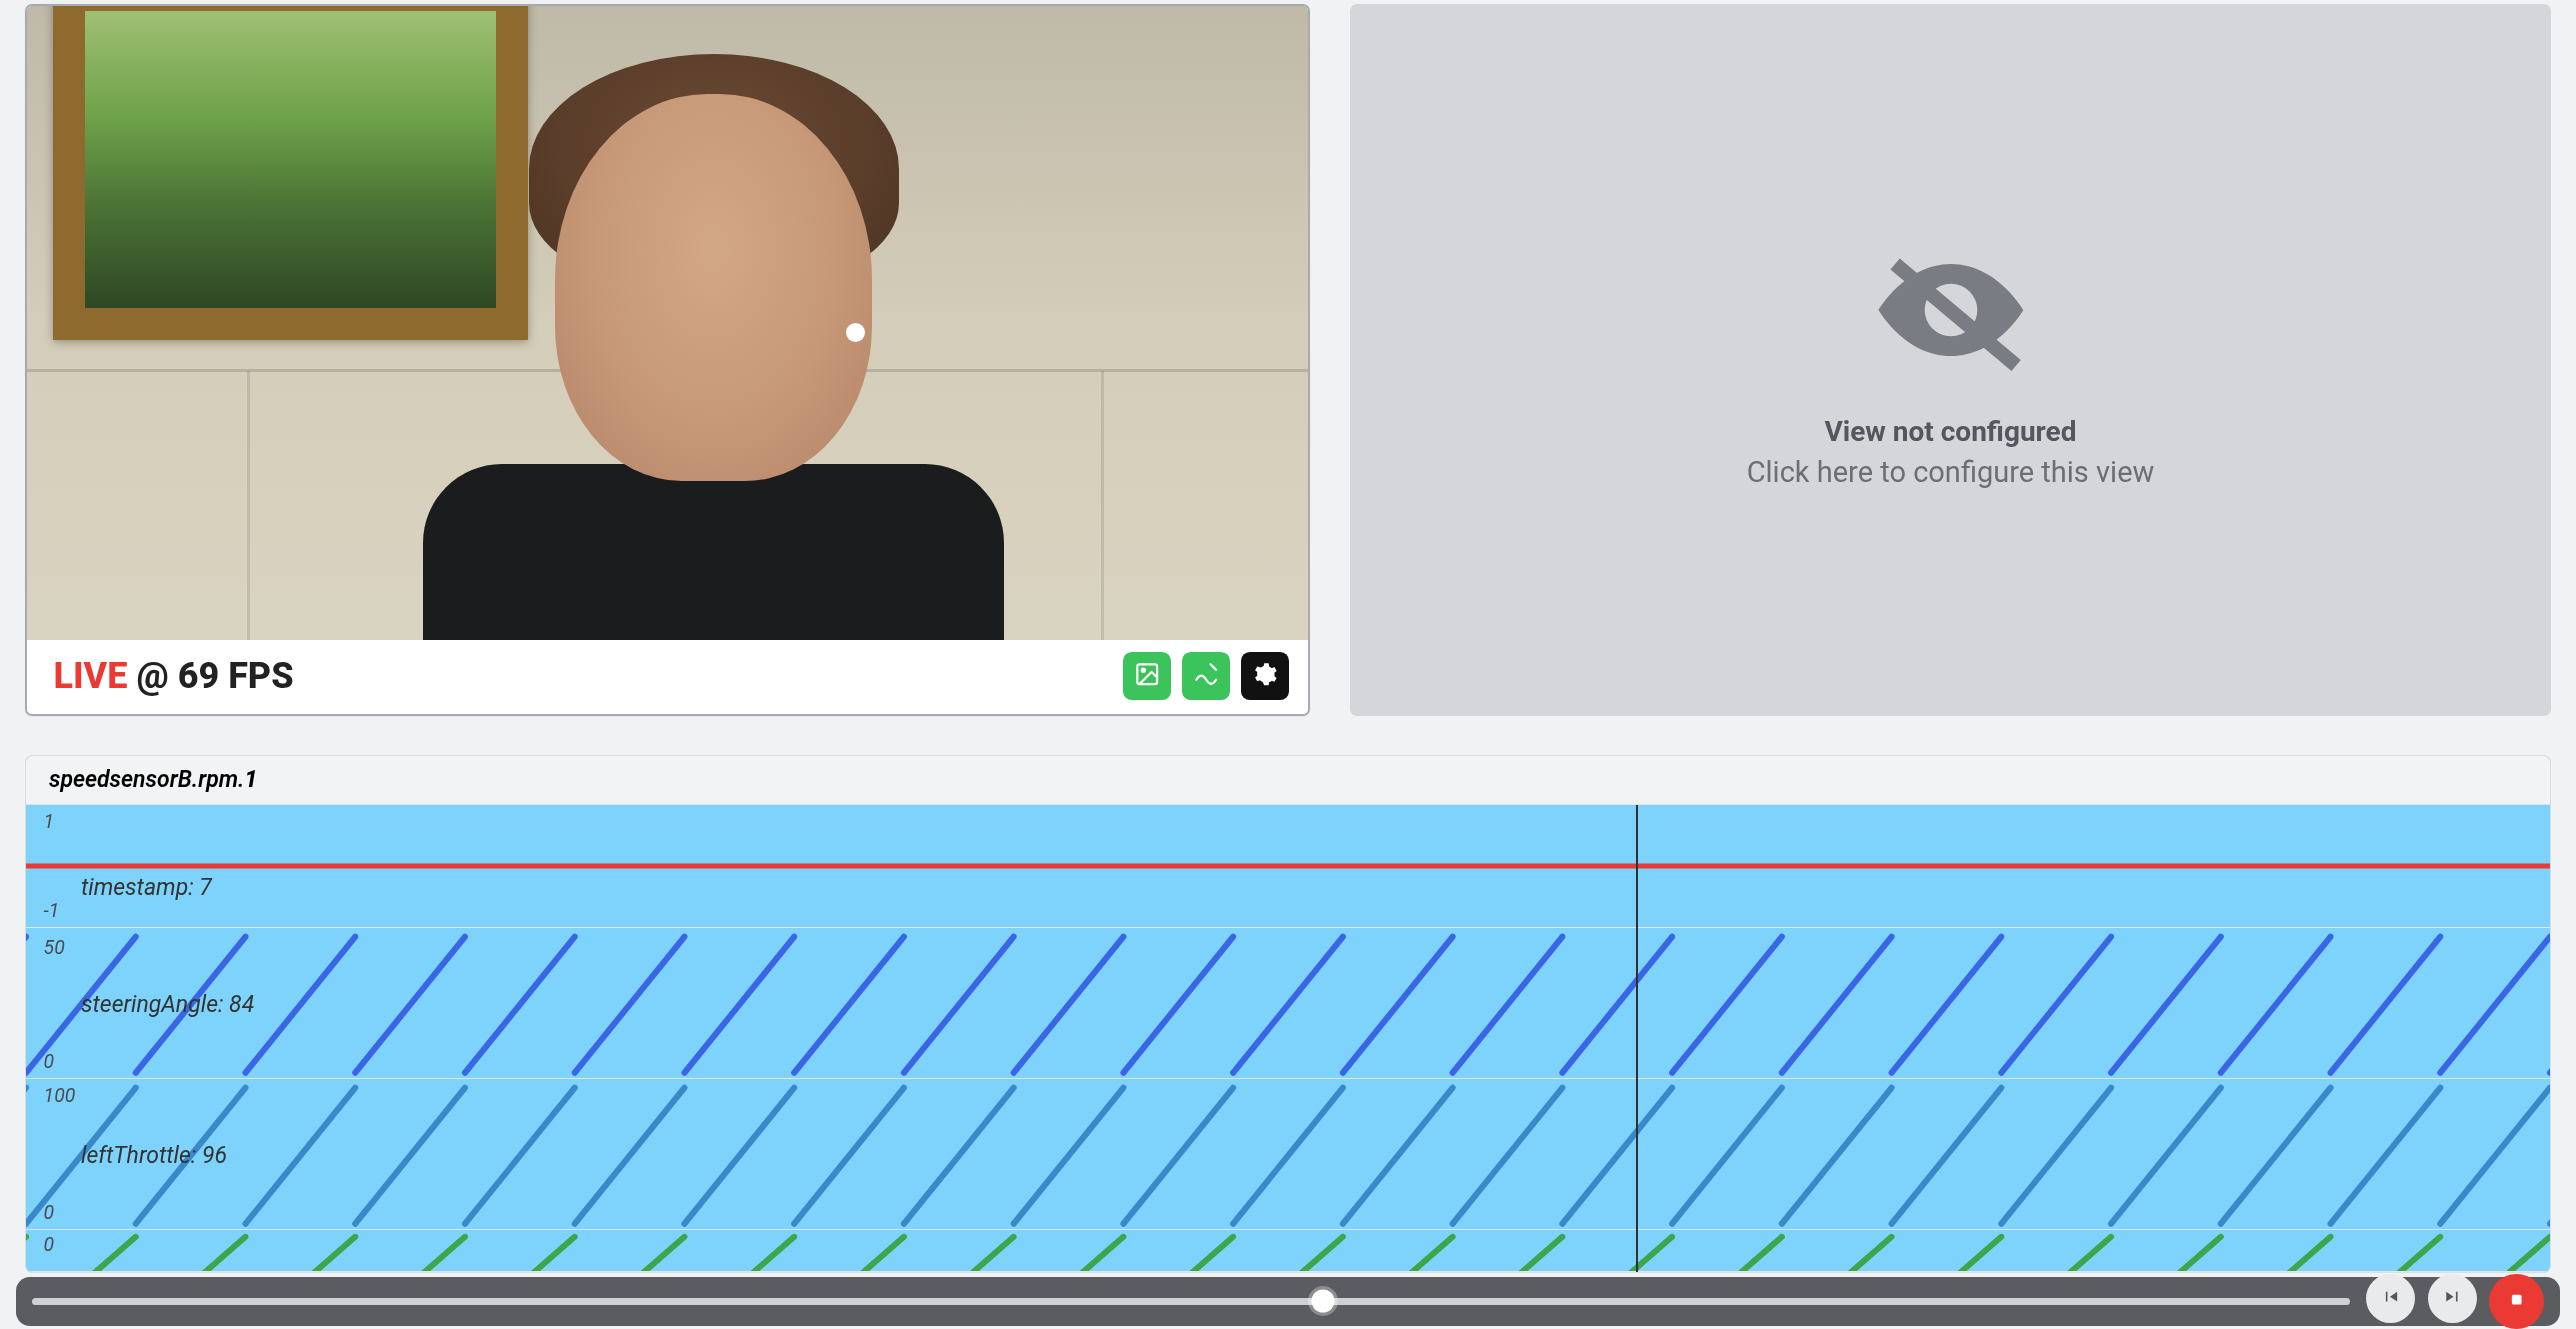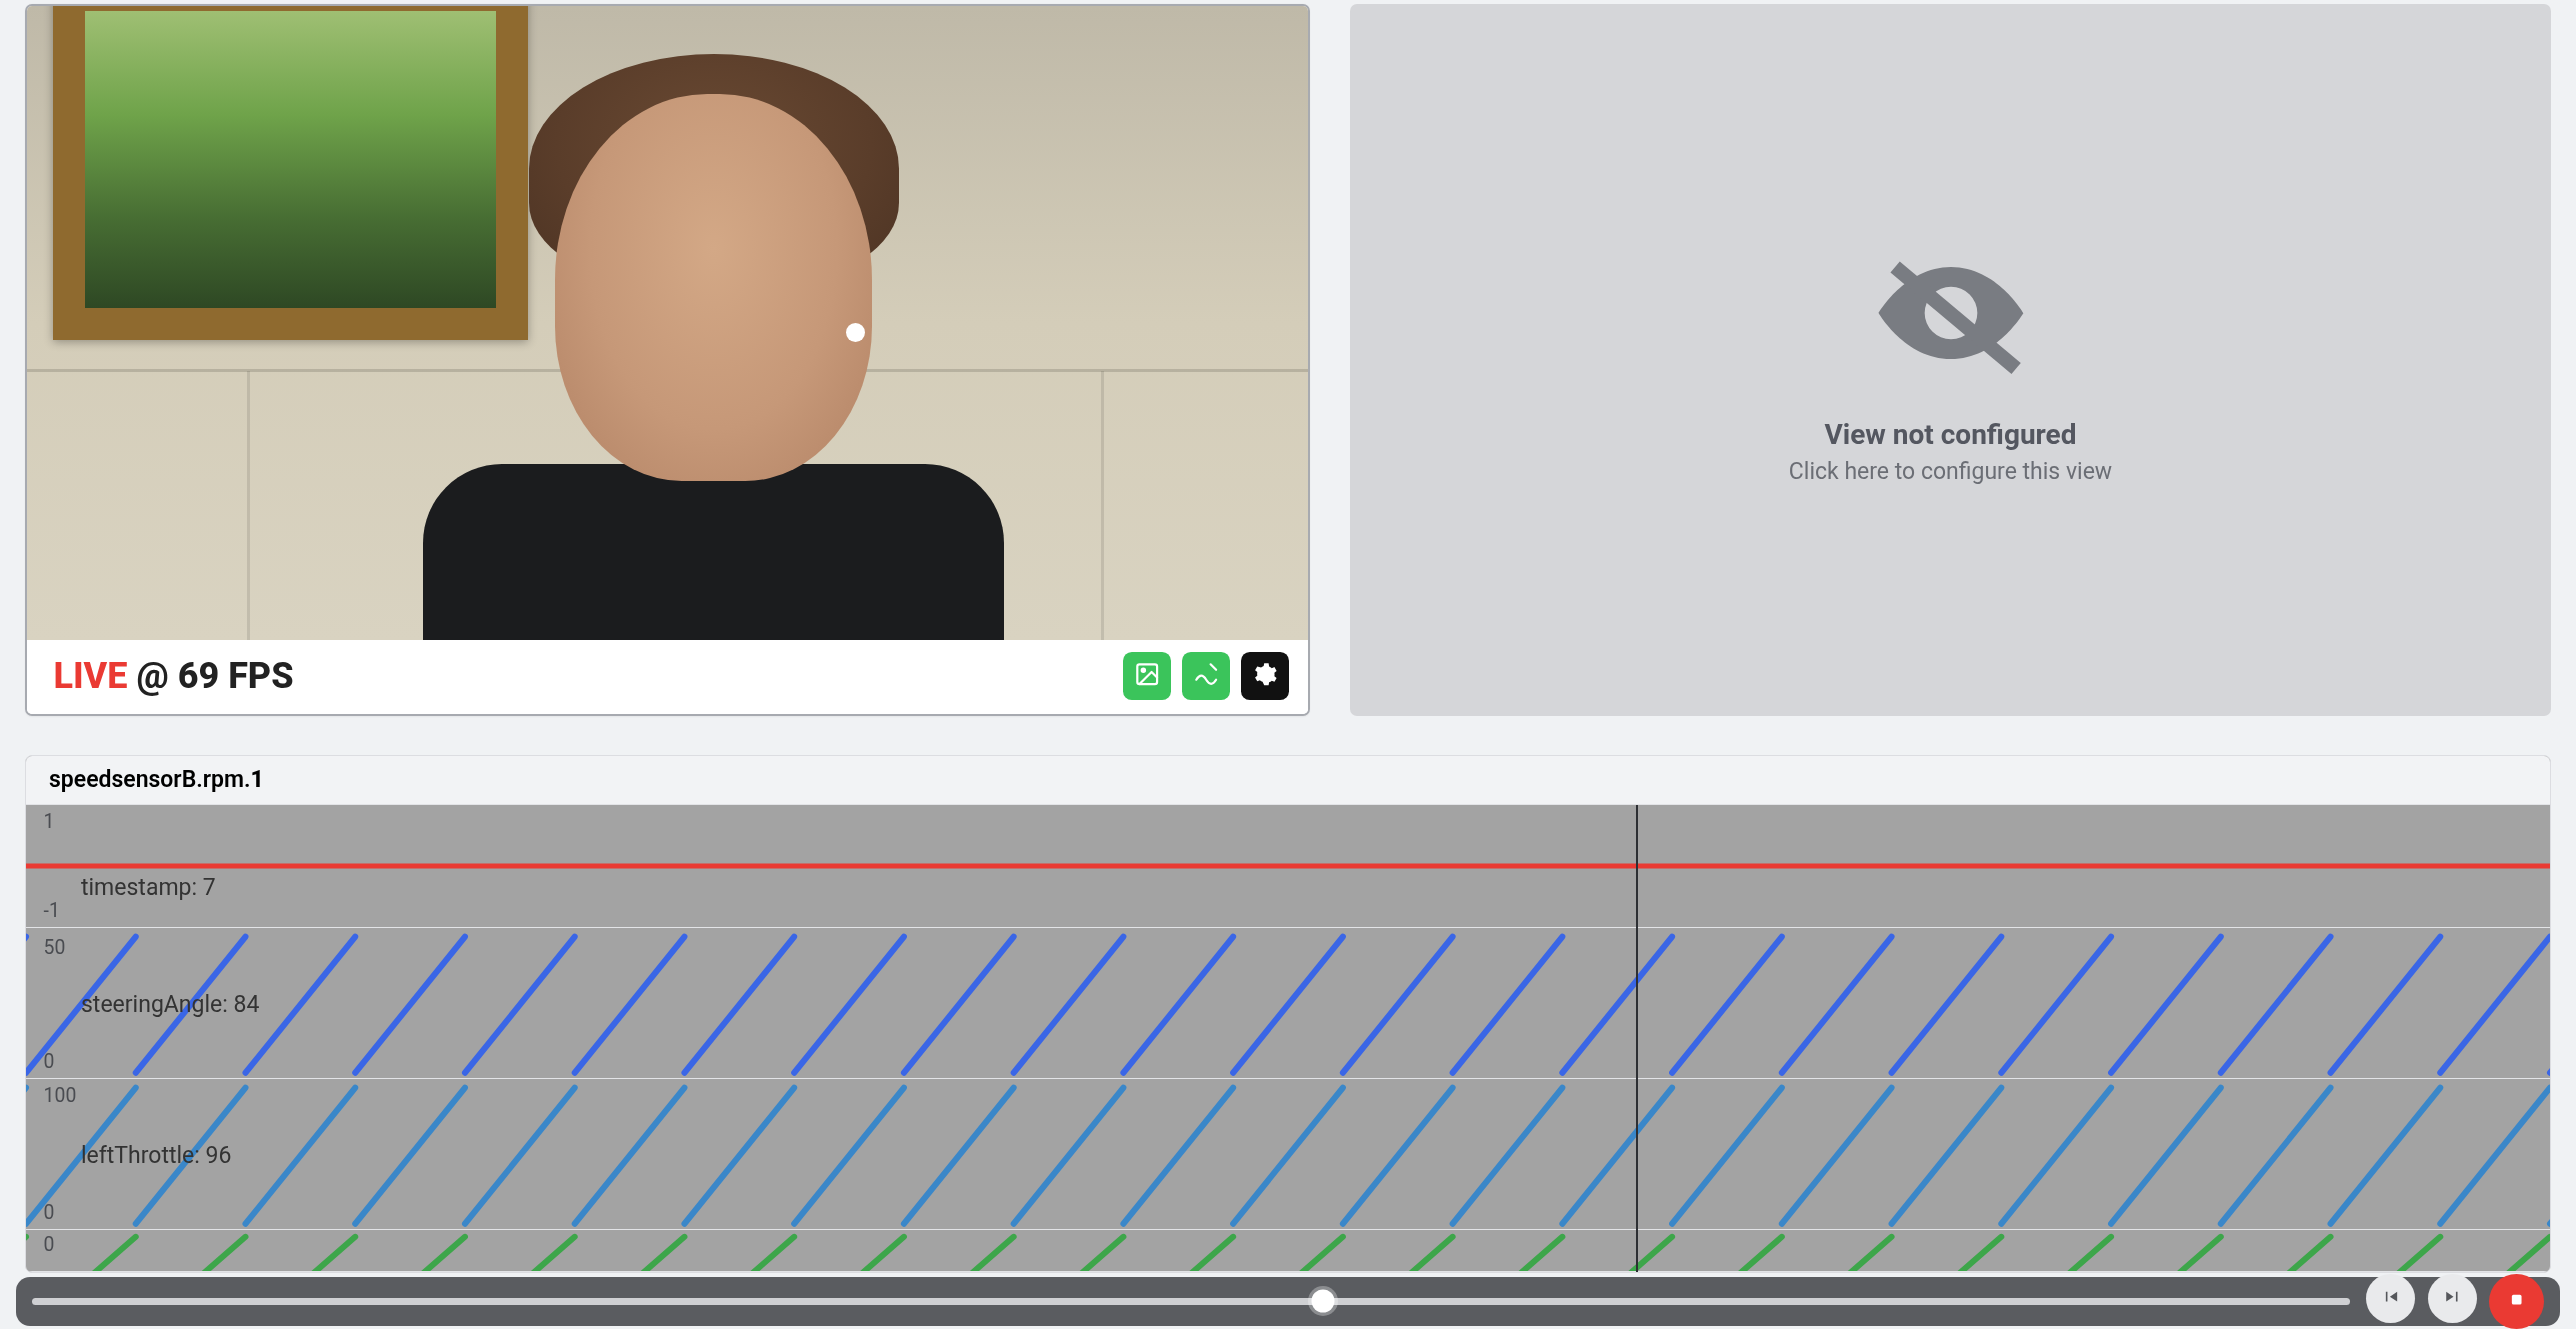--- a/index.html
+++ b/index.html
@@ -82,27 +82,28 @@
   flex: 1;
   background: #d5d6d9;
   border-radius: 7px;
   display: flex; flex-direction: column;
   align-items: center; justify-content: center;
   gap: 23px;
   min-height: 704px;
 }
 .empty-panel svg { width: 176px; height: 158px; fill: #6a6d73; opacity: .85;}
 .empty-title { font-size: 28px; font-weight: 700; color: #545760; }
-.empty-sub { font-size: 23px; color: #6b6e75; margin-top: -16px;}
+.empty-sub { font-size: 29px; color: #6b6e75; margin-top: -16px;}
 .chart-panel {
   margin: 39px 25px 0 25px;
-  background: #a3a3a3;
+  background: #7dd3fc;
   border-radius: 7px;
   overflow: hidden;
   border: 0.9px solid #dcdde1;
+  font-style: italic;
 }
 .chart-header {
   padding: 10.6px 23px;
   font-size: 23px; font-weight: 600;
   background: #f2f3f5;
   border-bottom: 0.9px solid #e2e3e6;
 }
 .chart-header .suffix { font-weight: 800; }
 .lanes { position: relative; }
 .lane { position: relative; height: 123px; border-bottom: 0.9px solid #e3e4e7; overflow: hidden;}

